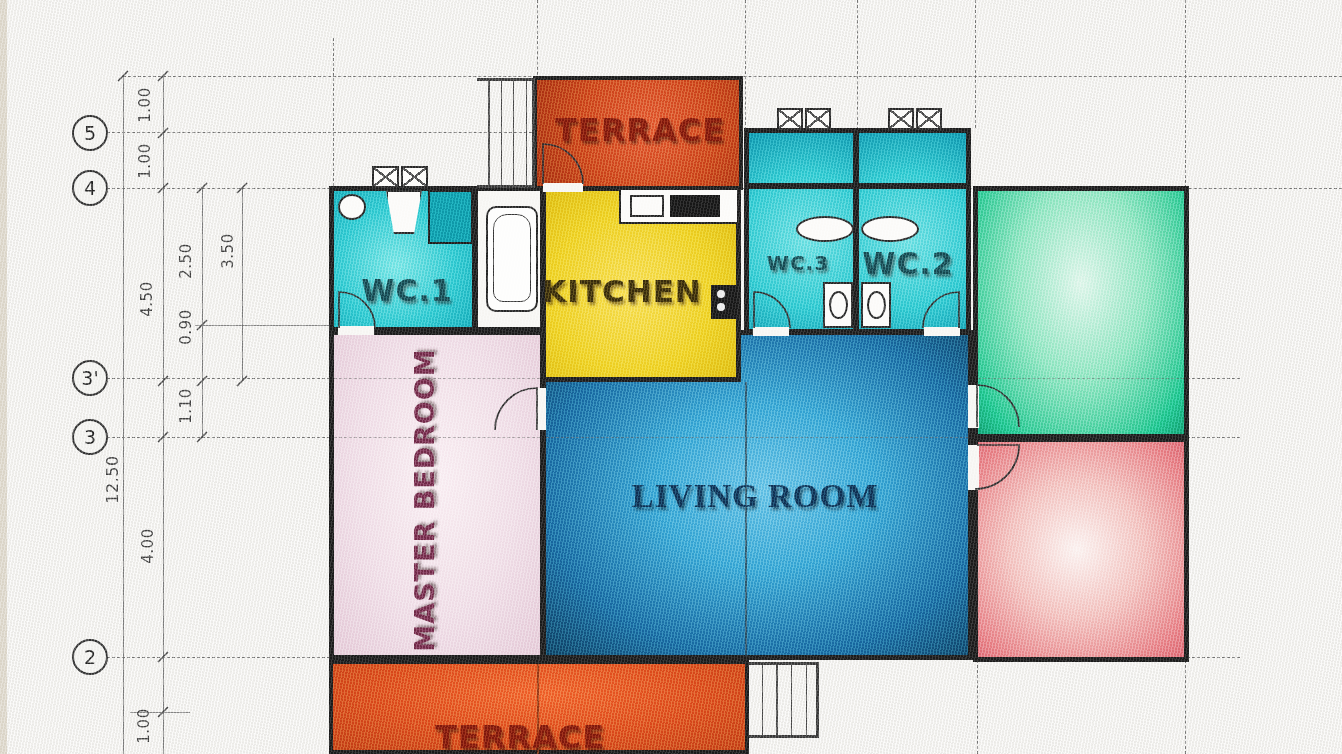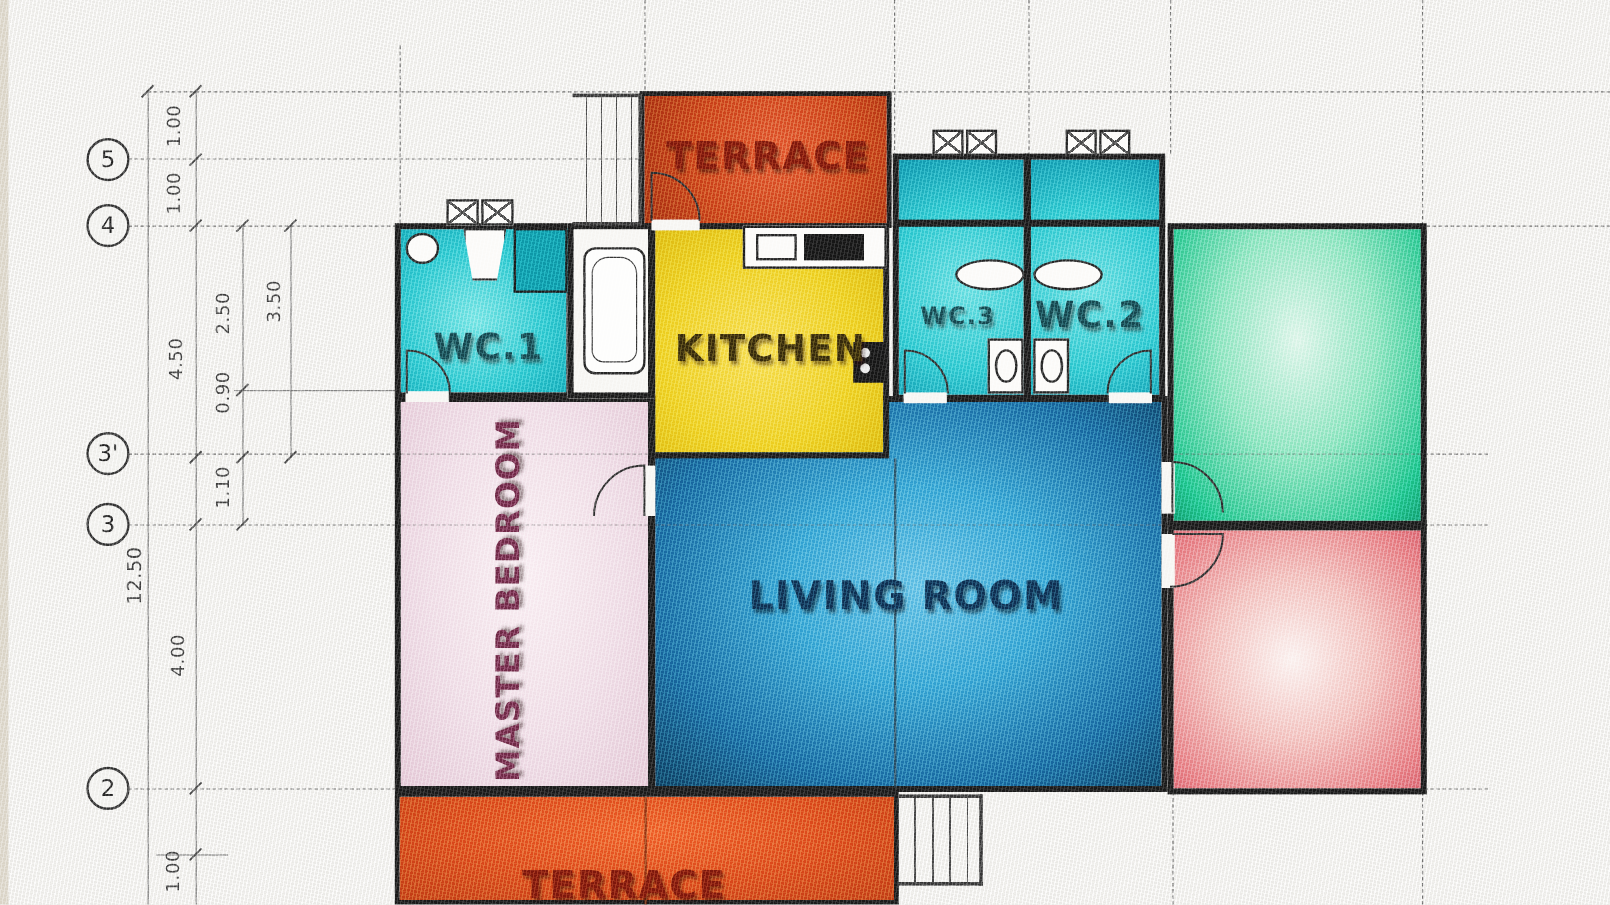--- a/index.html
+++ b/index.html
@@ -212,21 +212,21 @@
         <path d="M197,330 L207,320"></path>
         <path d="M197,386 L207,376"></path>
         <path d="M197,442 L207,432"></path>
       <path d="M237,193 L247,183"></path>
         <path d="M237,386 L247,376"></path>
     </g>
   </svg>
 
   <div class="room-label" style="left:640px;top:130px;font-size:32px;color:#7c150b;">TERRACE</div>
   <div class="room-label" style="left:407px;top:290px;font-size:30px;color:#14444c;">WC.1</div>
-  <div class="room-label" style="left:622px;top:291px;font-size:31px;color:#33270b;margin-left:20px;">KITCHEN</div>
+  <div class="room-label" style="left:622px;top:291px;font-size:31px;color:#33270b;">KITCHEN</div>
   <div class="room-label" style="left:798px;top:263px;font-size:20px;color:#14444c;">WC.3</div>
   <div class="room-label" style="left:908px;top:263px;font-size:30px;color:#14444c;">WC.2</div>
   <div class="room-label" style="left:424px;top:500px;font-size:27px;color:#6d2744;transform:translate(-50%,-50%) rotate(-90deg);">MASTER BEDROOM</div>
-  <div class="room-label" style="left:755px;top:496px;font-size:33px;color:#0e2c4e;text-shadow:2px 3px 3px rgba(5,15,30,.6);">LIVING ROOM</div>
+  <div class="room-label" style="left:755px;top:496px;font-size:33px;color:#0e2c4e;text-shadow:2px 3px 3px rgba(5,15,30,.6);font-family:Liberation Serif, serif;">LIVING ROOM</div>
   <div class="room-label" style="left:520px;top:737px;font-size:32px;color:#7c150b;">TERRACE</div>
 
   <div class="abs texture" style="left:0;top:0;width:1342px;height:754px;"></div>
 </div>
 
 </body></html>

